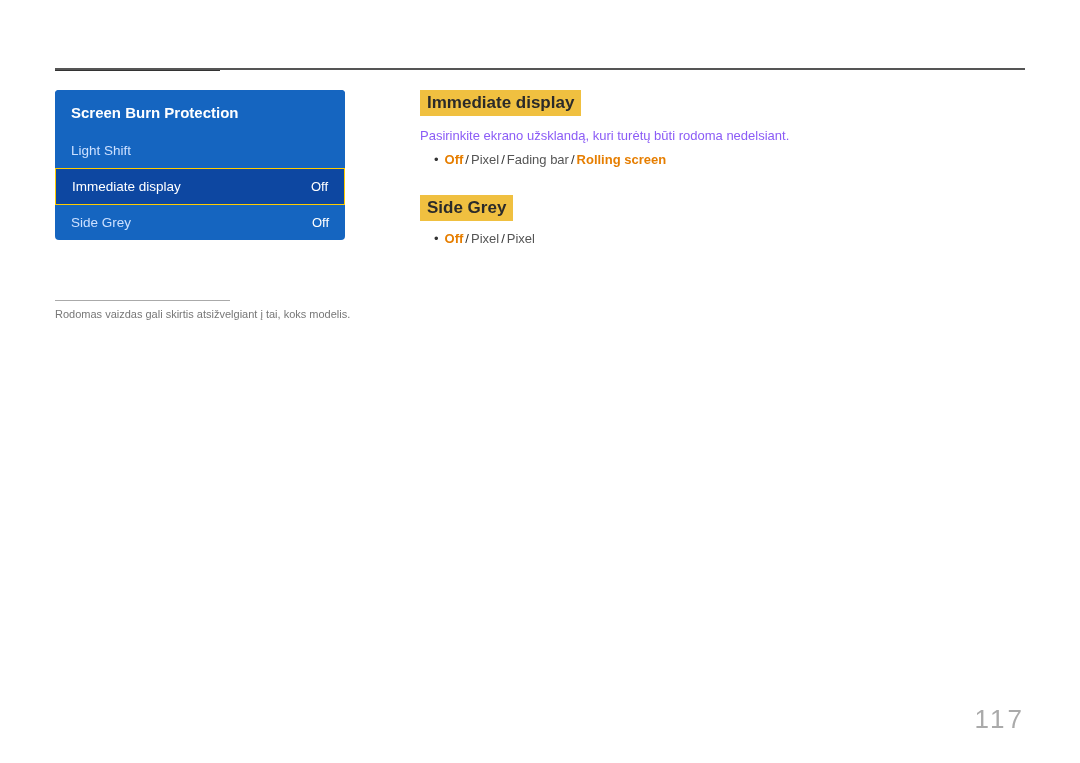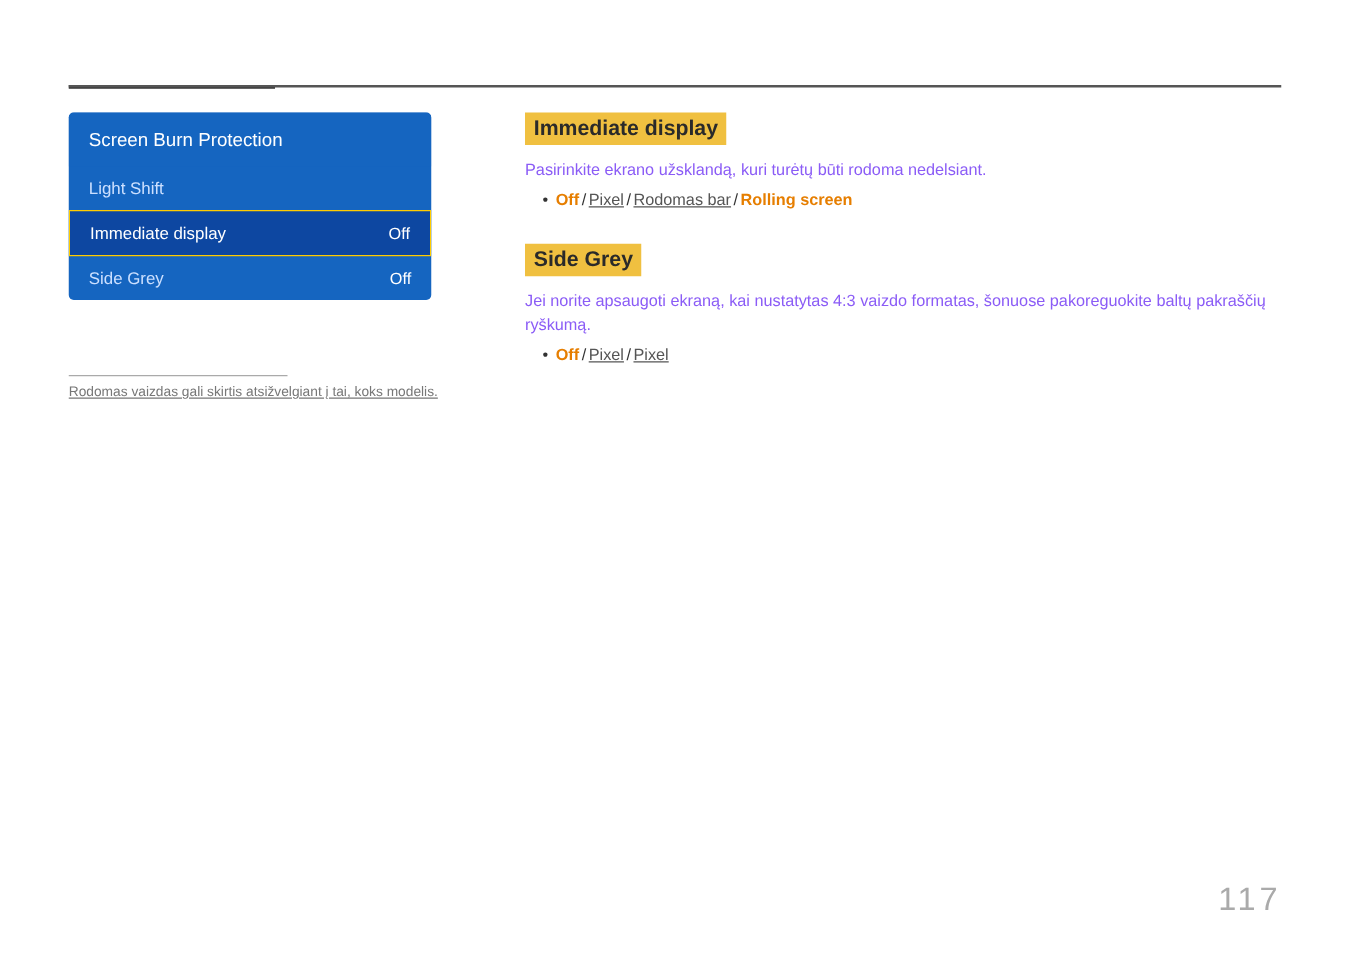--- a/index.html
+++ b/index.html
@@ -36,21 +36,21 @@
       width: 290px;
       background: #1565c0;
       border-radius: 4px;
       overflow: hidden;
     }
 
     .left-panel-header {
       background: #1565c0;
       color: #ffffff;
       font-size: 15px;
-      font-weight: normal;
+      font-weight: bold;
       padding: 14px 16px 12px 16px;
     }
 
     .menu-item {
       padding: 10px 16px;
       color: #cce0ff;
       font-size: 13.5px;
       cursor: pointer;
       display: flex;
       justify-content: space-between;
@@ -77,21 +77,20 @@
       height: 1px;
       background: #aaa;
     }
 
     .footnote {
       position: absolute;
       top: 308px;
       left: 55px;
       font-size: 11px;
       color: #777;
-      text-decoration: underline;
     }
 
     .right-content {
       position: absolute;
       top: 90px;
       left: 420px;
       right: 55px;
     }
 
     .section-title {
@@ -135,21 +134,20 @@
       font-weight: bold;
     }
 
     .opt-slash {
       color: #333;
       margin: 0 2px;
     }
 
     .opt-inactive {
       color: #555;
-      text-decoration: underline;
     }
 
     .page-number {
       position: absolute;
       bottom: 28px;
       right: 55px;
       font-size: 26px;
       color: #aaa;
       letter-spacing: 3px;
       margin-left: 12px;
@@ -184,30 +182,29 @@
 
   <div>
     <div class="section-title">Immediate display</div>
     <div class="section-description">Pasirinkite ekrano užsklandą, kuri turėtų būti rodoma nedelsiant.</div>
     <ul class="option-list">
       <li>
         <span class="opt-active">Off</span>
         <span class="opt-slash"> / </span>
         <span class="opt-inactive">Pixel</span>
         <span class="opt-slash"> / </span>
-        <span class="opt-inactive">Rodomas bar</span>
+        <span class="opt-inactive">Fading bar</span>
         <span class="opt-slash"> / </span>
         <span class="opt-active">Rolling screen</span>
       </li>
     </ul>
   </div>
 
   <div>
     <div class="section-title">Side Grey</div>
-    <div class="section-description">Jei norite apsaugoti ekraną, kai nustatytas 4:3 vaizdo formatas, šonuose pakoreguokite baltų pakraščių ryškumą.</div>
     <ul class="option-list">
       <li>
         <span class="opt-active">Off</span>
         <span class="opt-slash"> / </span>
         <span class="opt-inactive">Pixel</span>
         <span class="opt-slash"> / </span>
         <span class="opt-inactive">Pixel</span>
       </li>
     </ul>
   </div>

